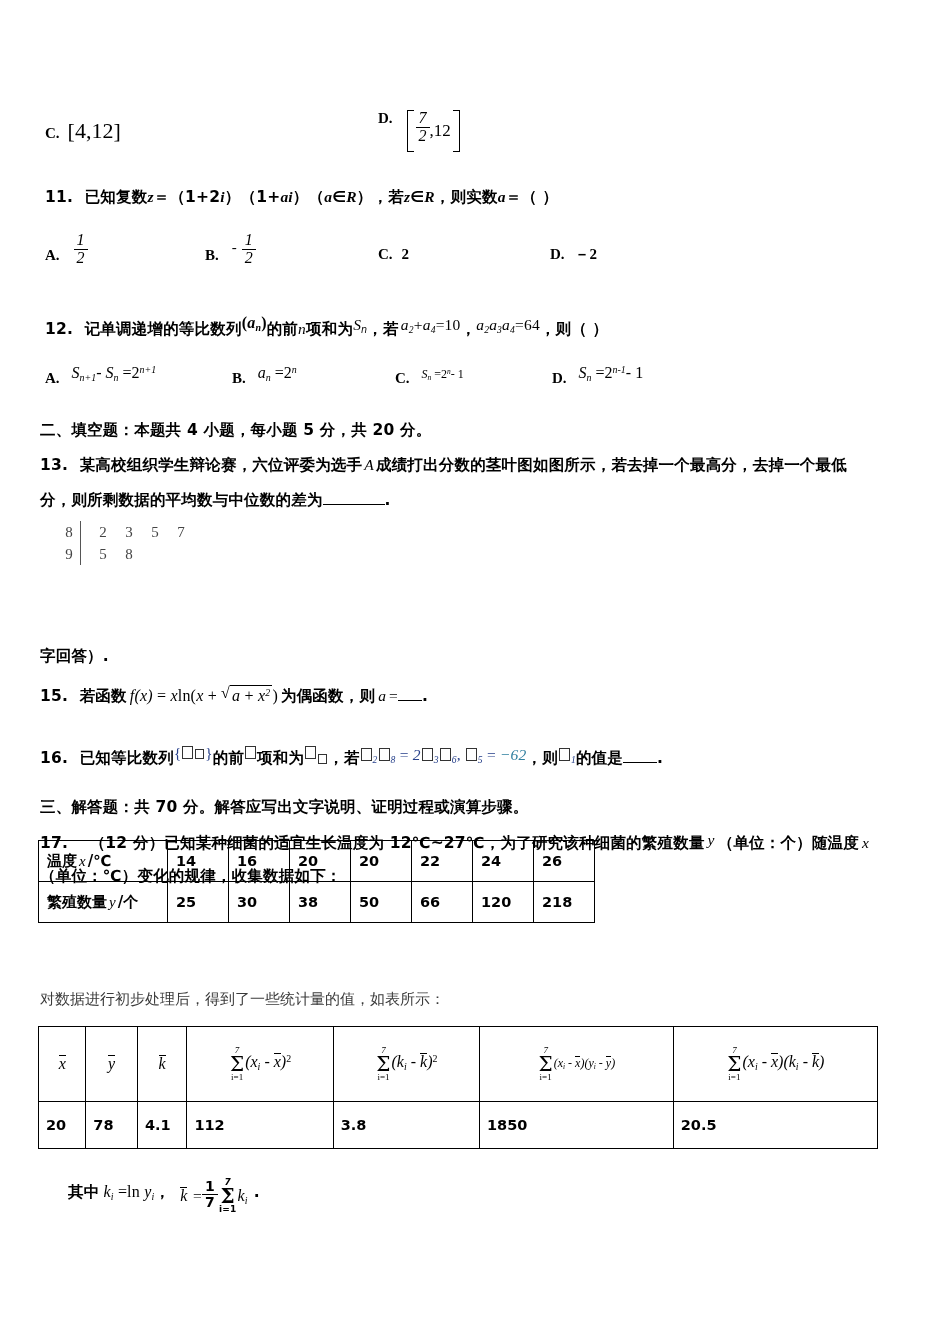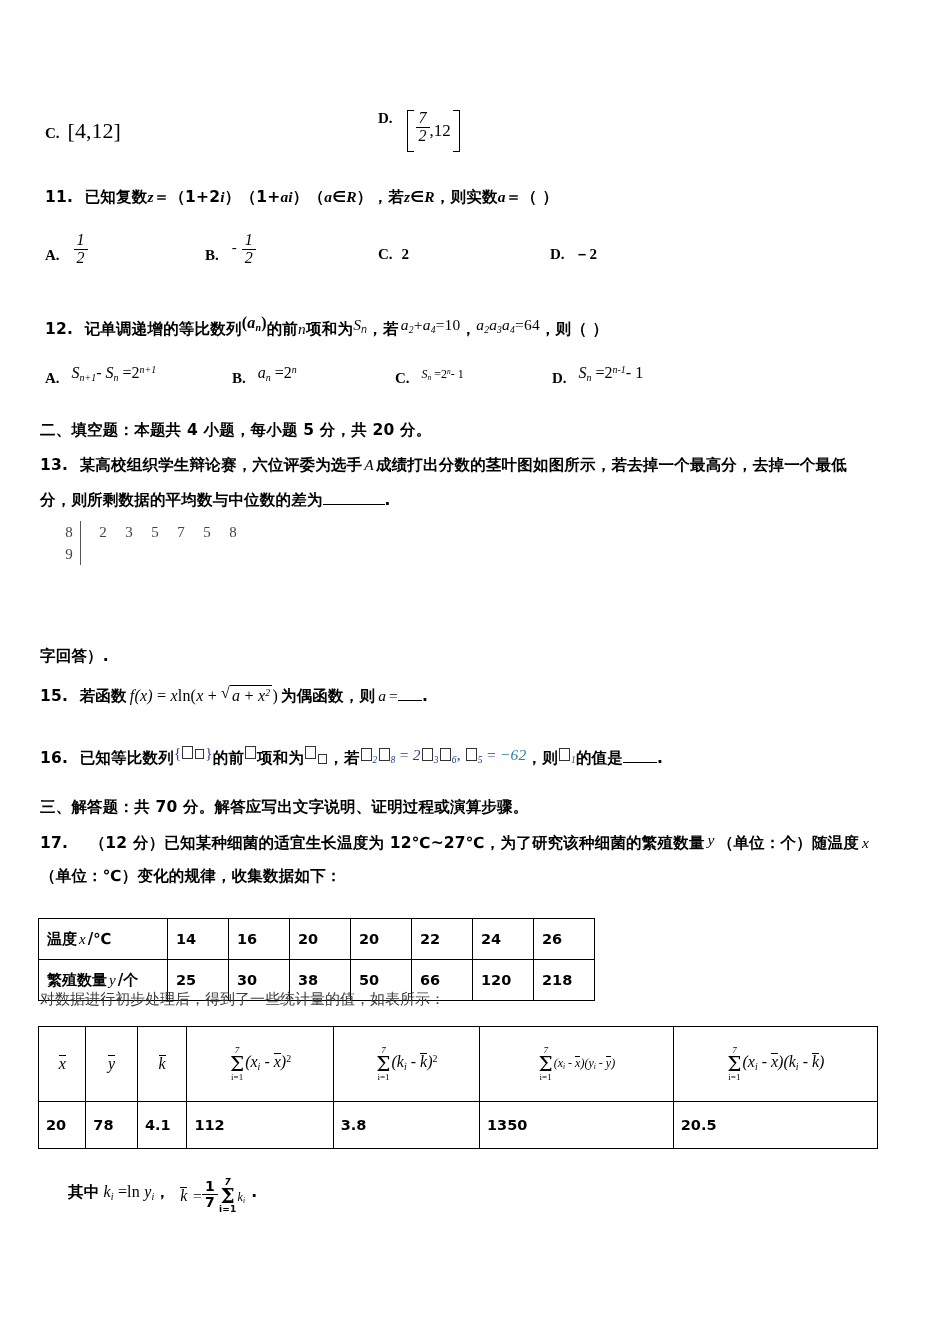--- a/index.html
+++ b/index.html
@@ -123,21 +123,21 @@
   table.dt {
     border-collapse: collapse;
     font-family: "DejaVu Sans", "Liberation Sans", sans-serif;
   }
   table.dt td {
     border: 1px solid #000;
     font-weight: bold;
   }
 
   
-  #tbl-temp { position: absolute; left: 38px; top: 918px; }
+  #tbl-temp { position: absolute; left: 38px; top: 840px; }
   #tbl-temp td {
     height: 40px;
     font-size: 14.5px;
     padding: 0 8px;
     text-align: left;
     vertical-align: middle;
   }
   #tbl-temp td.lbl { width: 112px; font-size: 15px; }
   #tbl-temp td.val { width: 44px; }
 
@@ -175,21 +175,21 @@
     left: 60px; top: 521px;
     font-family: "Liberation Serif", "DejaVu Serif", serif;
     font-size: 15px;
     color: #444;
   }
   #stemleaf .stem { width: 18px; text-align: center; }
   #stemleaf .bar { width: 0; height: 44px; border-left: 1.6px solid #555; margin: 0 9px 0 2px; }
   #stemleaf .leaves span { display: inline-block; width: 26px; text-align: center; }
   #stemleaf .sl-wrap { display: flex; }
   #stemleaf .stems-col { display: flex; flex-direction: column; }
-  #stemleaf .leaves-col { display: flex; flex-direction: row; }
+  #stemleaf .leaves-col { display: flex; flex-direction: column; }
   #stemleaf .sl-line { height: 22px; line-height: 22px; }
 
   .tofu {
     display: inline-block;
     width: 9px; height: 11px;
     border: 1.1px solid #333;
     vertical-align: -1px;
     margin: 0 1px;
   }
 
@@ -381,27 +381,27 @@
               <span class="lim-bot">i=1</span>
             </span><span class="mathi" style="font-size:16px;">(x<sub class="sb">i</sub> <span class="mathr">-</span> <span class="ovl">x</span>)(k<sub class="sb">i</sub> <span class="mathr">-</span> <span class="ovl">k</span>)</span>
       </td>
     </tr>
     <tr class="vals">
       <td class="c1">20</td>
       <td class="c2">78</td>
       <td class="c3">4.1</td>
       <td class="c4">112</td>
       <td class="c5">3.8</td>
-      <td class="c6">1350</td>
+      <td class="c6">1850</td>
       <td class="c7">20.5</td>
     </tr>
   </tbody>
     </table>
 
   <div class="abs cn" style="left:68px; top:1178px; white-space:nowrap;">
     <span>其中</span><span class="mathi" style="font-weight:normal; font-size:16px; margin-left:4px;"><span>k</span><sub class="sb">i</sub> <span class="mathr">=ln</span> <span>y</span><sub class="sb">i</sub></span><span>，</span><span style="display:inline-block; margin-left:10px; vertical-align:-4px;"><span class="mathi" style="font-weight:normal; font-size:16px;"><span class="ovl">k</span></span> <span class="mathr" style="font-weight:normal;">=</span><span class="frac" style="font-style:normal; font-size:14px; vertical-align:-0.45em;"><span class="num">1</span><span class="den">7</span></span><span class="sum">
           <span class="lim-top">7</span>
           <span class="sigma">Σ</span>
           <span class="lim-bot">i=1</span>
-        </span><span class="mathi" style="font-weight:normal; font-size:12px;"><span>k</span><sub class="sb">i</sub></span></span><span style="margin-left:6px;">.</span>
+        </span><span class="mathi" style="font-weight:normal; font-size:16px;"><span>k</span><sub class="sb">i</sub></span></span><span style="margin-left:6px;">.</span>
   </div>
 
 </div>
 
 </body></html>

